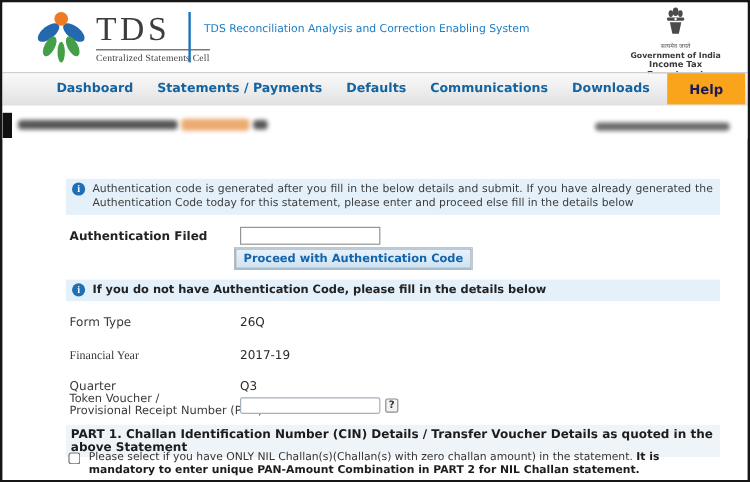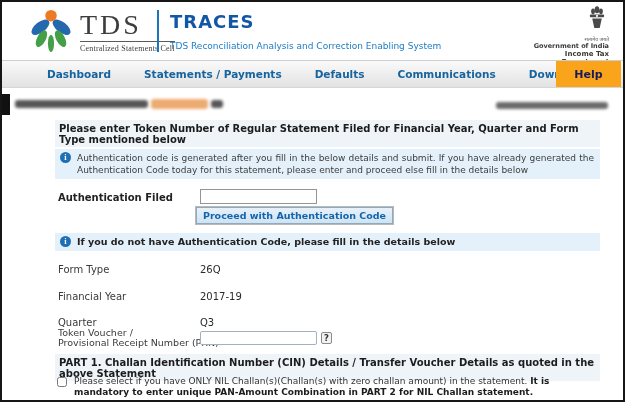--- a/index.html
+++ b/index.html
@@ -13,31 +13,31 @@
   #header { position:absolute; top:0; left:0; width:621px; height:58px; background:#fff;padding-left:44px; }
   .logo-block { position:absolute; left:26px; top:5px; display:flex; align-items:center; }
   .logo-icon { width:46px; height:48px; }
   .logo-text { margin-left:6px; }
   .logo-tds { font-family:"Liberation Serif", serif; font-size:28px; letter-spacing:3px; color:#3d3d3d; line-height:30px; }
   .logo-cpc { font-family:"Liberation Serif", serif; font-size:8px; color:#3d3d3d; border-top:1px solid #5a5a5a; padding-top:2px; margin-top:1px; letter-spacing:.2px; }
   .v-divider { position:absolute; left:155px; top:8px; width:2px; height:42px; background:#1b75bb; }
   .brand { position:absolute; left:168px; top:9px; }
   .brand-title { color:#1257a6; font-size:18px; font-weight:bold; letter-spacing:1px; }
   .brand-sub { color:#1c7cc4; font-size:9px; margin-top:9px;text-align:right; }
-  .govt { position:absolute; right:14px; top:3px; width:92px; text-align:right; color:#3a3a3a; }
+  .govt { position:absolute; right:14px; top:3px; width:92px; text-align:center; color:#3a3a3a; }
   .govt svg { width:24px; height:27px; }
   .govt-motto { font-size:5px; line-height:6px; color:#555; }
   .govt-l1 { font-size:6.5px; font-weight:bold; line-height:8px; }
   .govt-l2 { font-size:7px; font-weight:bold; line-height:8px; }
   
   #nav {
     position:absolute; top:58px; left:0; width:621px; height:28px;
     background:linear-gradient(#fafafa,#e2e2e2);
     border-top:1px solid #cfcfcf; border-bottom:1px solid #d6d6d6;
-    display:flex; align-items:center; gap:33px; padding-left:45px;
+    display:flex; align-items:center; gap:20px; padding-left:45px;
   }
   .nav-item { font-size:10.5px; font-weight:bold; color:#15649f; text-decoration:none; cursor:pointer; white-space:nowrap; }
   .help-btn {
     position:absolute; right:2px; top:0; height:26px; width:65px;
     background:#f9a41b; color:#1a1a5a; font-size:11px; font-weight:bold;
     display:flex; align-items:center; justify-content:center; cursor:pointer;
   }
   
   #user-bar { position:absolute; top:86px; left:0; width:621px; height:28px; background:#fff; }
   .black-box { position:absolute; left:0; top:6px; width:8px; height:21px; background:#111; }
@@ -70,21 +70,21 @@
   #auth-label { top:190px; }
   #auth-input { position:absolute; left:198px; top:187px; width:117px; height:15px; border:1px solid #949494; background:#fff; font-size:10px; padding:0 2px; }
   #auth-btn {
     position:absolute; left:194px; top:205px; width:197px; height:17px;
     background:linear-gradient(#e7f1fa,#cfe3f2);
     border:1px solid #8fa9bd; box-shadow:0 0 0 1px #b9b9b9;
     color:#1464ac; font-size:9.5px; font-weight:bold; cursor:pointer;
     font-family:"DejaVu Sans", sans-serif; line-height:13px;
   }
   #row-formtype-label { top:262px; } #row-formtype-value { top:262px; }
-  #row-fy-label { top:289px; }       #row-fy-value { top:289px; }
+  #row-fy-label { top:289px;font-family:Liberation Serif, serif; }       #row-fy-value { top:289px; }
   #row-q-label { top:315px; }        #row-q-value { top:315px; }
   #token-label { top:326px; line-height:10px; font-size:9.5px; }
   .req-star { color:#e2571c; font-weight:bold; }
   #token-input { position:absolute; left:198px; top:329px; width:117px; height:14px; border:1px solid #a4b0bc; border-radius:2px; background:#fff; font-size:10px; padding:0 2px; }
   .q-icon {
     position:absolute; left:319px; top:330px; width:11px; height:12px;
     border:1px solid #8a8a8a; border-radius:2px; background:#f2f2f2;
     font-size:8.5px; font-weight:bold; color:#333; text-align:center; line-height:11px; cursor:pointer;
   }
   #checkbox-row { position:absolute; left:55px; top:374px; width:543px; font-size:9px; line-height:11px; color:#333; }
@@ -107,21 +107,20 @@
         <ellipse cx="24" cy="38" rx="3.2" ry="9" fill="#43a047"></ellipse>
         <circle cx="24" cy="9" r="6" fill="#ee7a23"></circle>
       </svg>
       <div class="logo-text">
         <div class="logo-tds">TDS</div>
         <div class="logo-cpc">Centralized Statements Cell</div>
       </div>
     </div>
     <div class="v-divider"></div>
     <div class="brand">
-      <div class="brand-title">TRACES</div>
       <div class="brand-sub">TDS Reconciliation Analysis and Correction Enabling System</div>
     </div>
     <div class="govt">
       <svg viewBox="0 0 30 34">
         <ellipse cx="15" cy="6" rx="3" ry="4.5" fill="#4a4a4a"></ellipse>
         <ellipse cx="10" cy="8" rx="2.4" ry="3.6" fill="#4a4a4a"></ellipse>
         <ellipse cx="20" cy="8" rx="2.4" ry="3.6" fill="#4a4a4a"></ellipse>
         <rect x="6" y="12" width="18" height="3.4" rx="1.2" fill="#4a4a4a"></rect>
         <circle cx="15" cy="13.7" r="1.3" fill="#fff"></circle>
         <path d="M9 17 L21 17 L18.4 29 L11.6 29 Z" fill="#4a4a4a"></path>
@@ -143,21 +142,20 @@
   </div>
 
   <div id="user-bar">
     <div class="black-box"></div>
     <div class="redact rd-1"></div>
     <div class="redact rd-orange"></div>
     <div class="redact rd-2"></div>
     <div class="redact rd-right"></div>
   </div>
 
-  <div class="bar" id="title-bar">Please enter Token Number of Regular Statement Filed for Financial Year, Quarter and Form Type mentioned below</div>
 
   <div class="info-box" id="info-1">
     <span class="info-icon">i</span>
     <span>Authentication code is generated after you fill in the below details and submit. If you have already generated the Authentication Code today for this statement, please enter and proceed else fill in the details below</span>
   </div>
 
   <label class="field-label bold-label" id="auth-label">Authentication Filed</label>
   <input id="auth-input" type="text" value="" style="">
   <button id="auth-btn">Proceed with Authentication Code</button>
 

